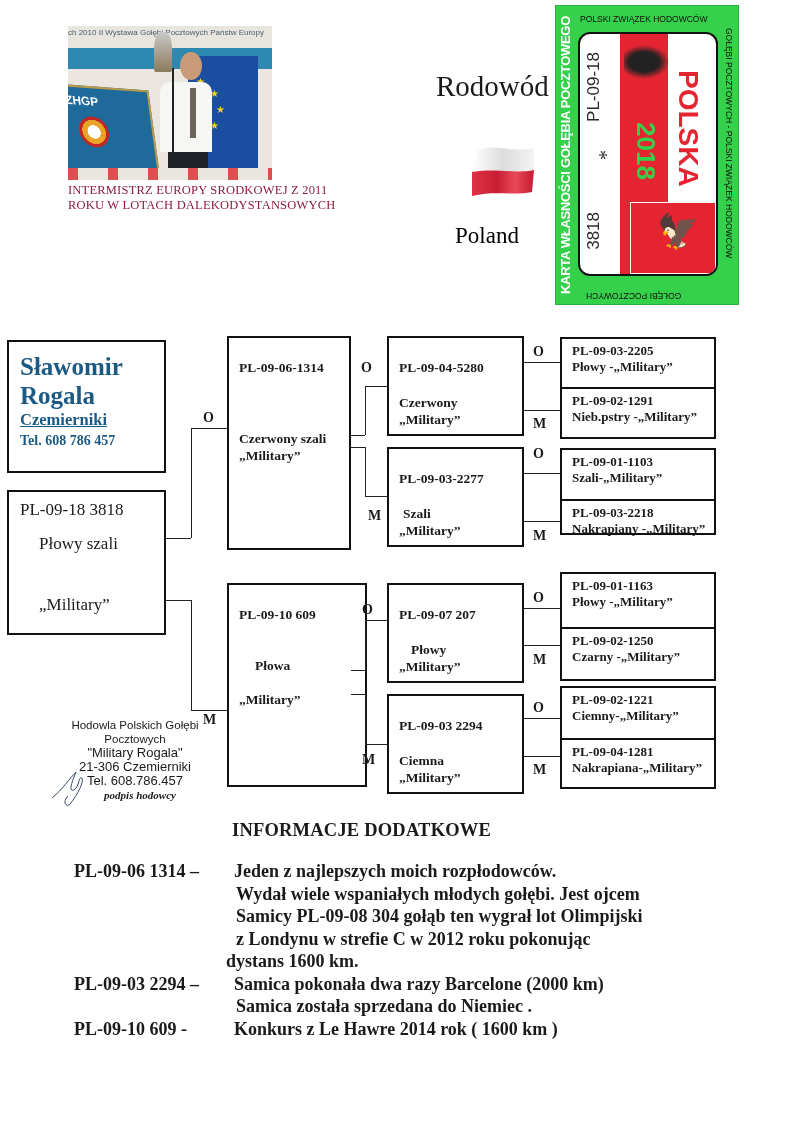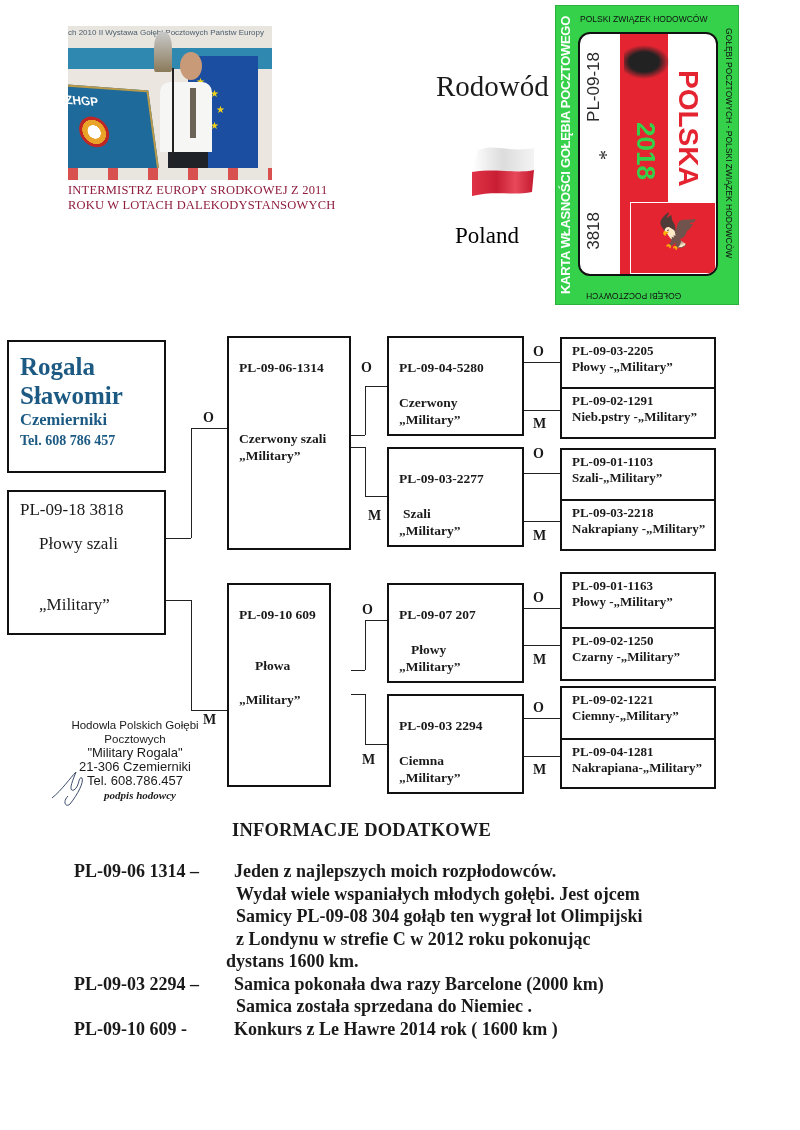--- a/index.html
+++ b/index.html
@@ -110,21 +110,21 @@
   .card .ring-num { left: 4px; top: 178px; font-family: "Liberation Sans", sans-serif; font-size: 17px; color: #2a2a2a; transform: rotate(180deg); }
 
   
   .box { position: absolute; border: 2px solid #111; background: #fff; box-sizing: border-box; }
   .line-h { position: absolute; height: 0; border-top: 1px solid #222; }
   .line-v { position: absolute; width: 0; border-left: 1px solid #222; }
   .om { position: absolute; font-weight: bold; font-size: 14px; color: #1a1a1a; }
 
   .breeder { left: 7px; top: 340px; width: 159px; height: 133px; padding: 10px 0 0 11px; }
   .breeder .name { font-weight: bold; font-size: 25px; line-height: 29px; color: #1c5a83; }
-  .breeder .city { font-weight: bold; font-size: 16.5px; line-height: 20px; color: #1c5a83; }
+  .breeder .city { font-weight: bold; font-size: 16.5px; line-height: 20px; color: #1c5a83; text-decoration: underline; }
   .breeder .tel { font-weight: bold; font-size: 14px; line-height: 22px; color: #1c5a83; }
 
   .subject { left: 7px; top: 490px; width: 159px; height: 145px; }
   .subject .ring { position: absolute; left: 11px; top: 8px; font-size: 17px; }
   .subject .color { position: absolute; left: 30px; top: 42px; font-size: 17px; }
   .subject .strain { position: absolute; left: 30px; top: 103px; font-size: 17px; }
 
   .p-box .ring { position: absolute; font-weight: bold; font-size: 13.5px; }
   .p-box .color { position: absolute; font-weight: bold; font-size: 13.5px; line-height: 17px; }
 
@@ -212,22 +212,22 @@
     <div class="eagle-box">
       <span class="eagle">🦅</span>
     </div>
     <div class="vtext ring-prefix">PL-09-18</div>
     <div class="vtext ring-star">*</div>
     <div class="vtext ring-num">3818</div>
   </div>
 </div>
 
 <div class="box breeder">
+  <div class="name">Sławomir</div>
   <div class="name">Rogala</div>
-  <div class="name">Sławomir</div>
   <div class="city">Czemierniki</div>
   <div class="tel">Tel. 608 786 457</div>
 </div>
 
 <div class="box subject">
   <div class="ring">PL-09-18 3818</div>
   <div class="color">Płowy szali</div>
   <div class="strain">„Military”</div>
 </div>
 
@@ -238,21 +238,21 @@
 <div class="line-v" style="left:191px;top:600px;height:110px"></div>
 <div class="line-h" style="left:191px;top:710px;width:36px"></div>
 <div class="om" style="left:203px;top:410px">O</div>
 <div class="om" style="left:203px;top:712px">M</div>
 
 <div class="box p-box" style="left:227px;top:336px;width:124px;height:214px">
   <div class="ring" style="left:10px;top:22px">PL-09-06-1314</div>
   <div class="color" style="left:10px;top:92px">Czerwony szali</div>
   <div class="color" style="left:10px;top:109px">„Military”</div>
 </div>
-<div class="box p-box" style="left:227px;top:583px;width:104px;height:204px">
+<div class="box p-box" style="left:227px;top:583px;width:140px;height:204px">
   <div class="ring" style="left:10px;top:22px">PL-09-10 609</div>
   <div class="color" style="left:26px;top:72px">Płowa</div>
   <div class="color" style="left:10px;top:106px">„Military”</div>
 </div>
 
 <div class="line-h" style="left:351px;top:435px;width:14px"></div>
 <div class="line-v" style="left:365px;top:386px;height:49px"></div>
 <div class="line-h" style="left:365px;top:386px;width:22px"></div>
 <div class="line-h" style="left:351px;top:447px;width:14px"></div>
 <div class="line-v" style="left:365px;top:447px;height:49px"></div>
@@ -318,21 +318,21 @@
   <div class="cell" style="height:50px">
     <div>PL-09-02-1291</div>
     <div>Nieb.pstry -„Military”</div>
   </div>
 </div>
 <div class="ggp" style="top:448px">
   <div class="cell" style="height:49px">
     <div>PL-09-01-1103</div>
     <div>Szali-„Military”</div>
   </div>
-  <div class="cell" style="height:50px">
+  <div class="cell" style="height:34px">
     <div>PL-09-03-2218</div>
     <div>Nakrapiany -„Military”</div>
   </div>
 </div>
 <div class="ggp" style="top:572px">
   <div class="cell" style="height:53px">
     <div>PL-09-01-1163</div>
     <div>Płowy -„Military”</div>
   </div>
   <div class="cell" style="height:52px">

